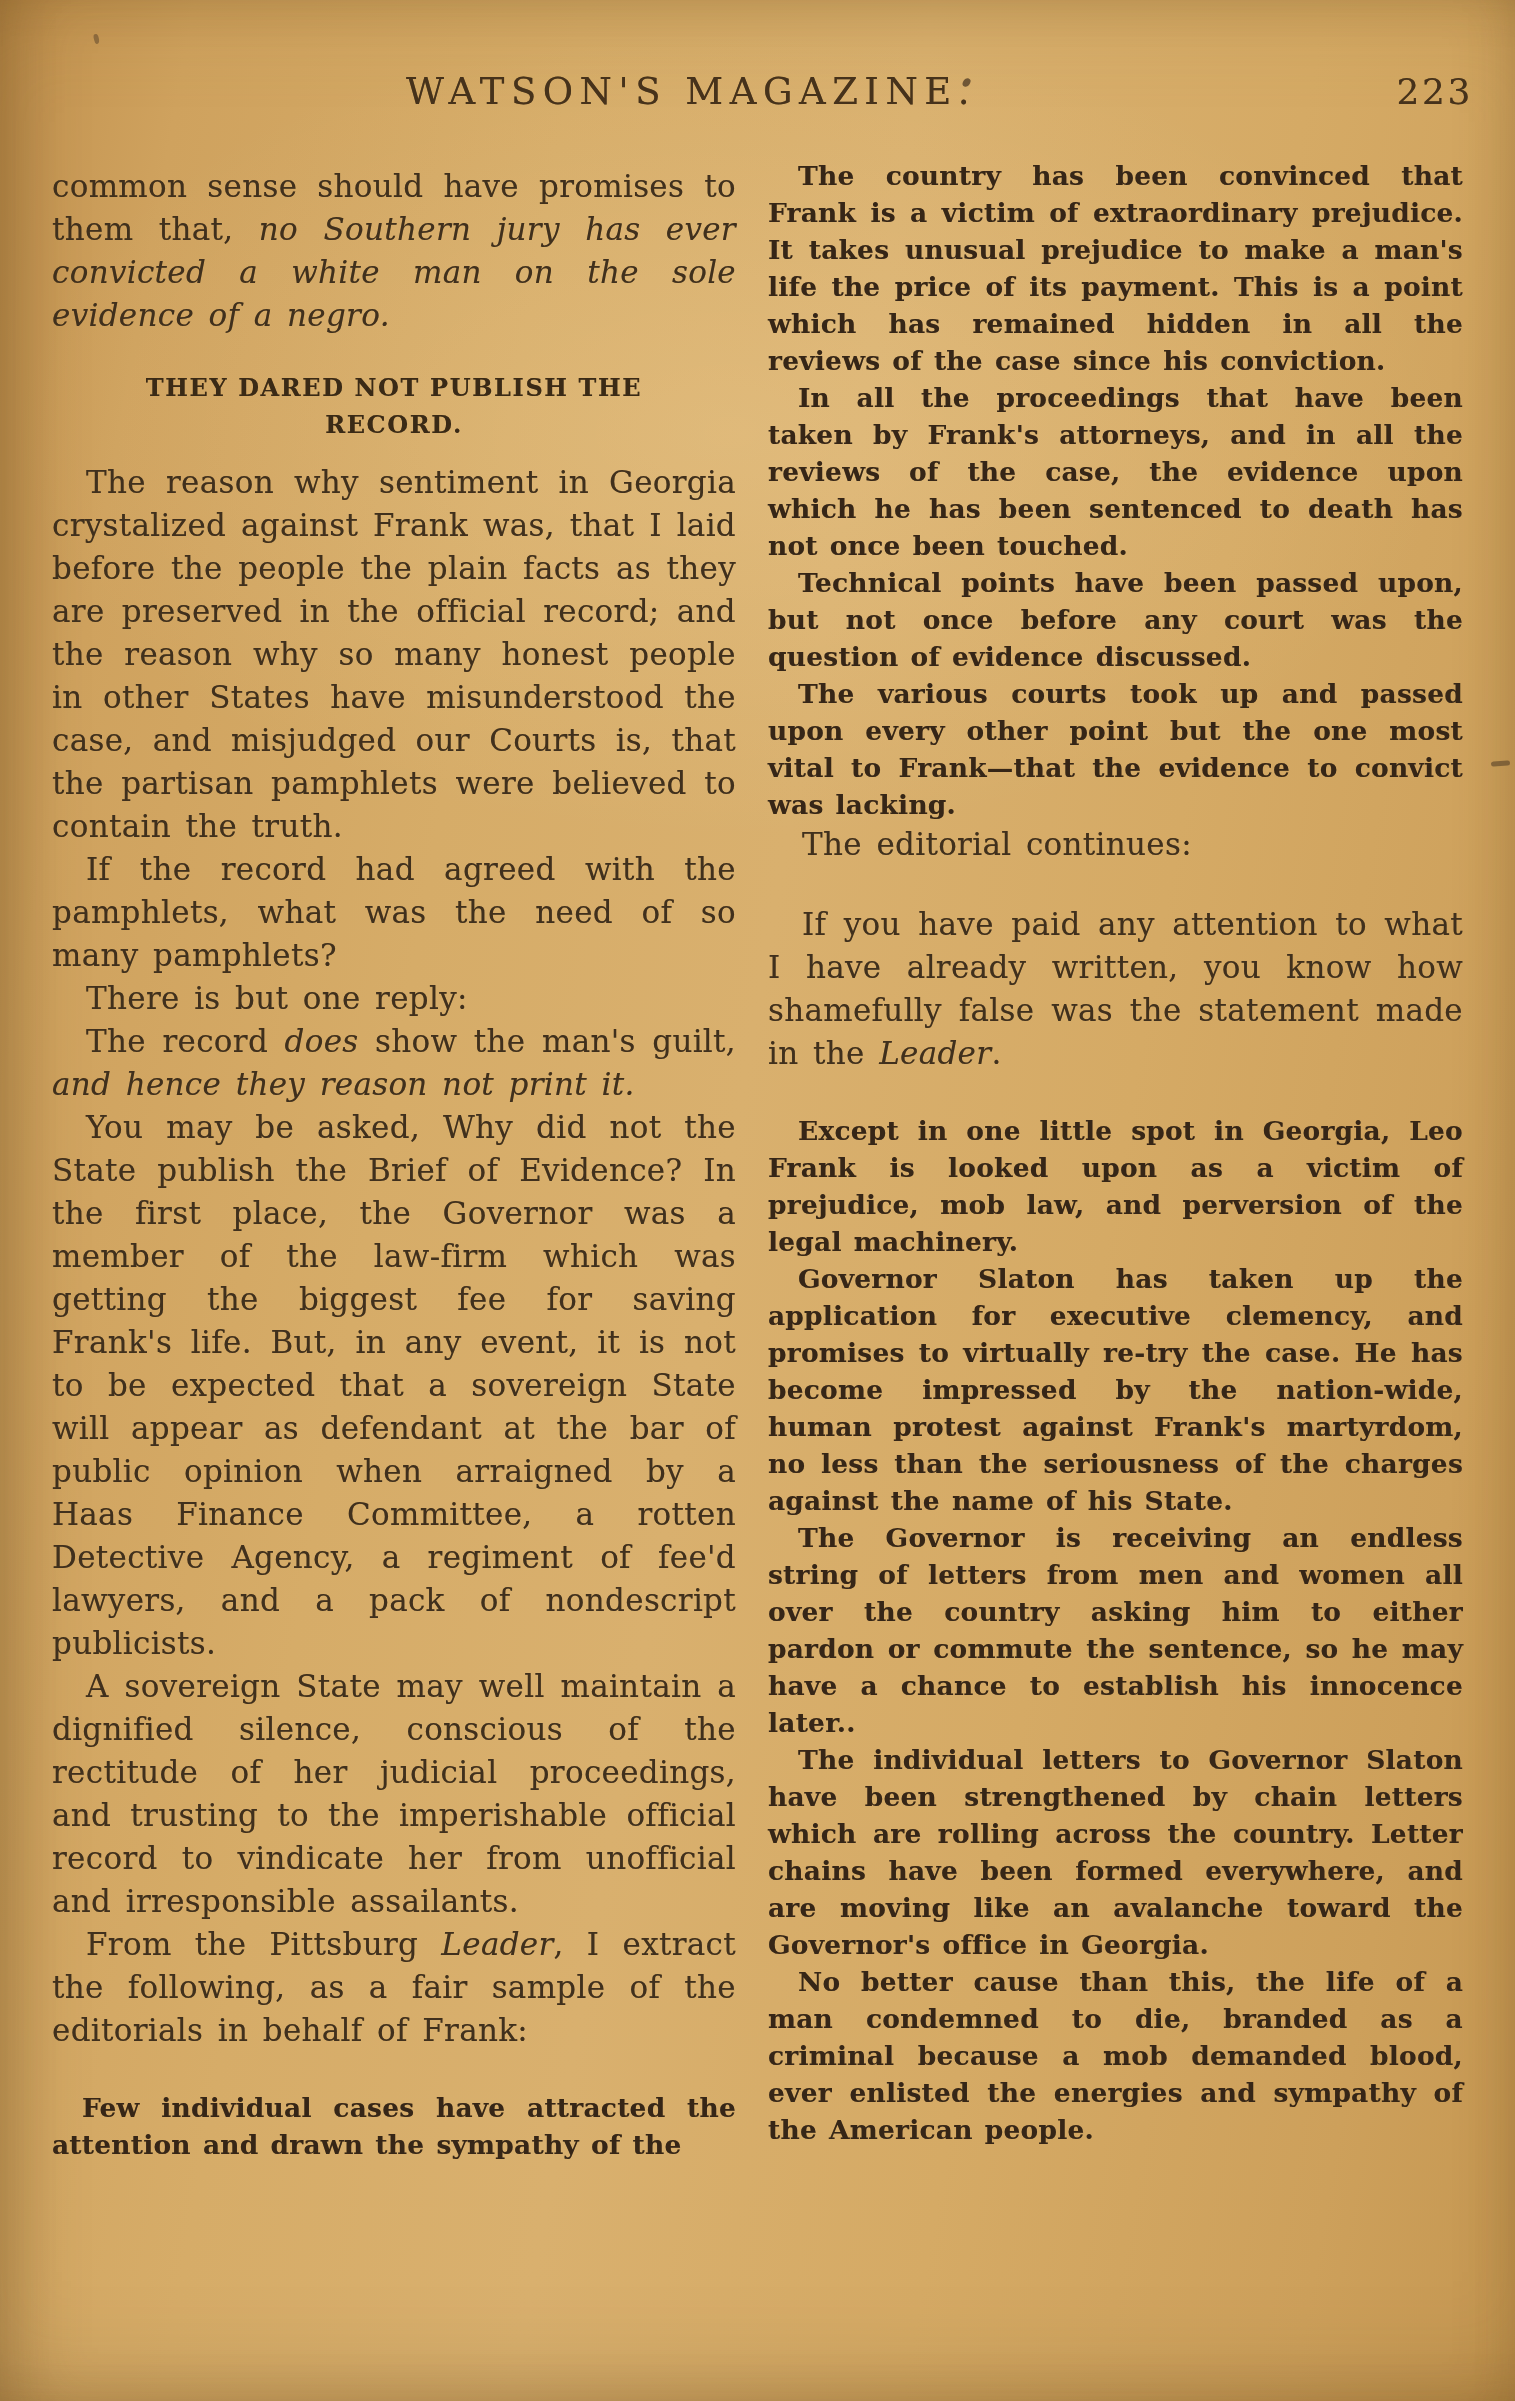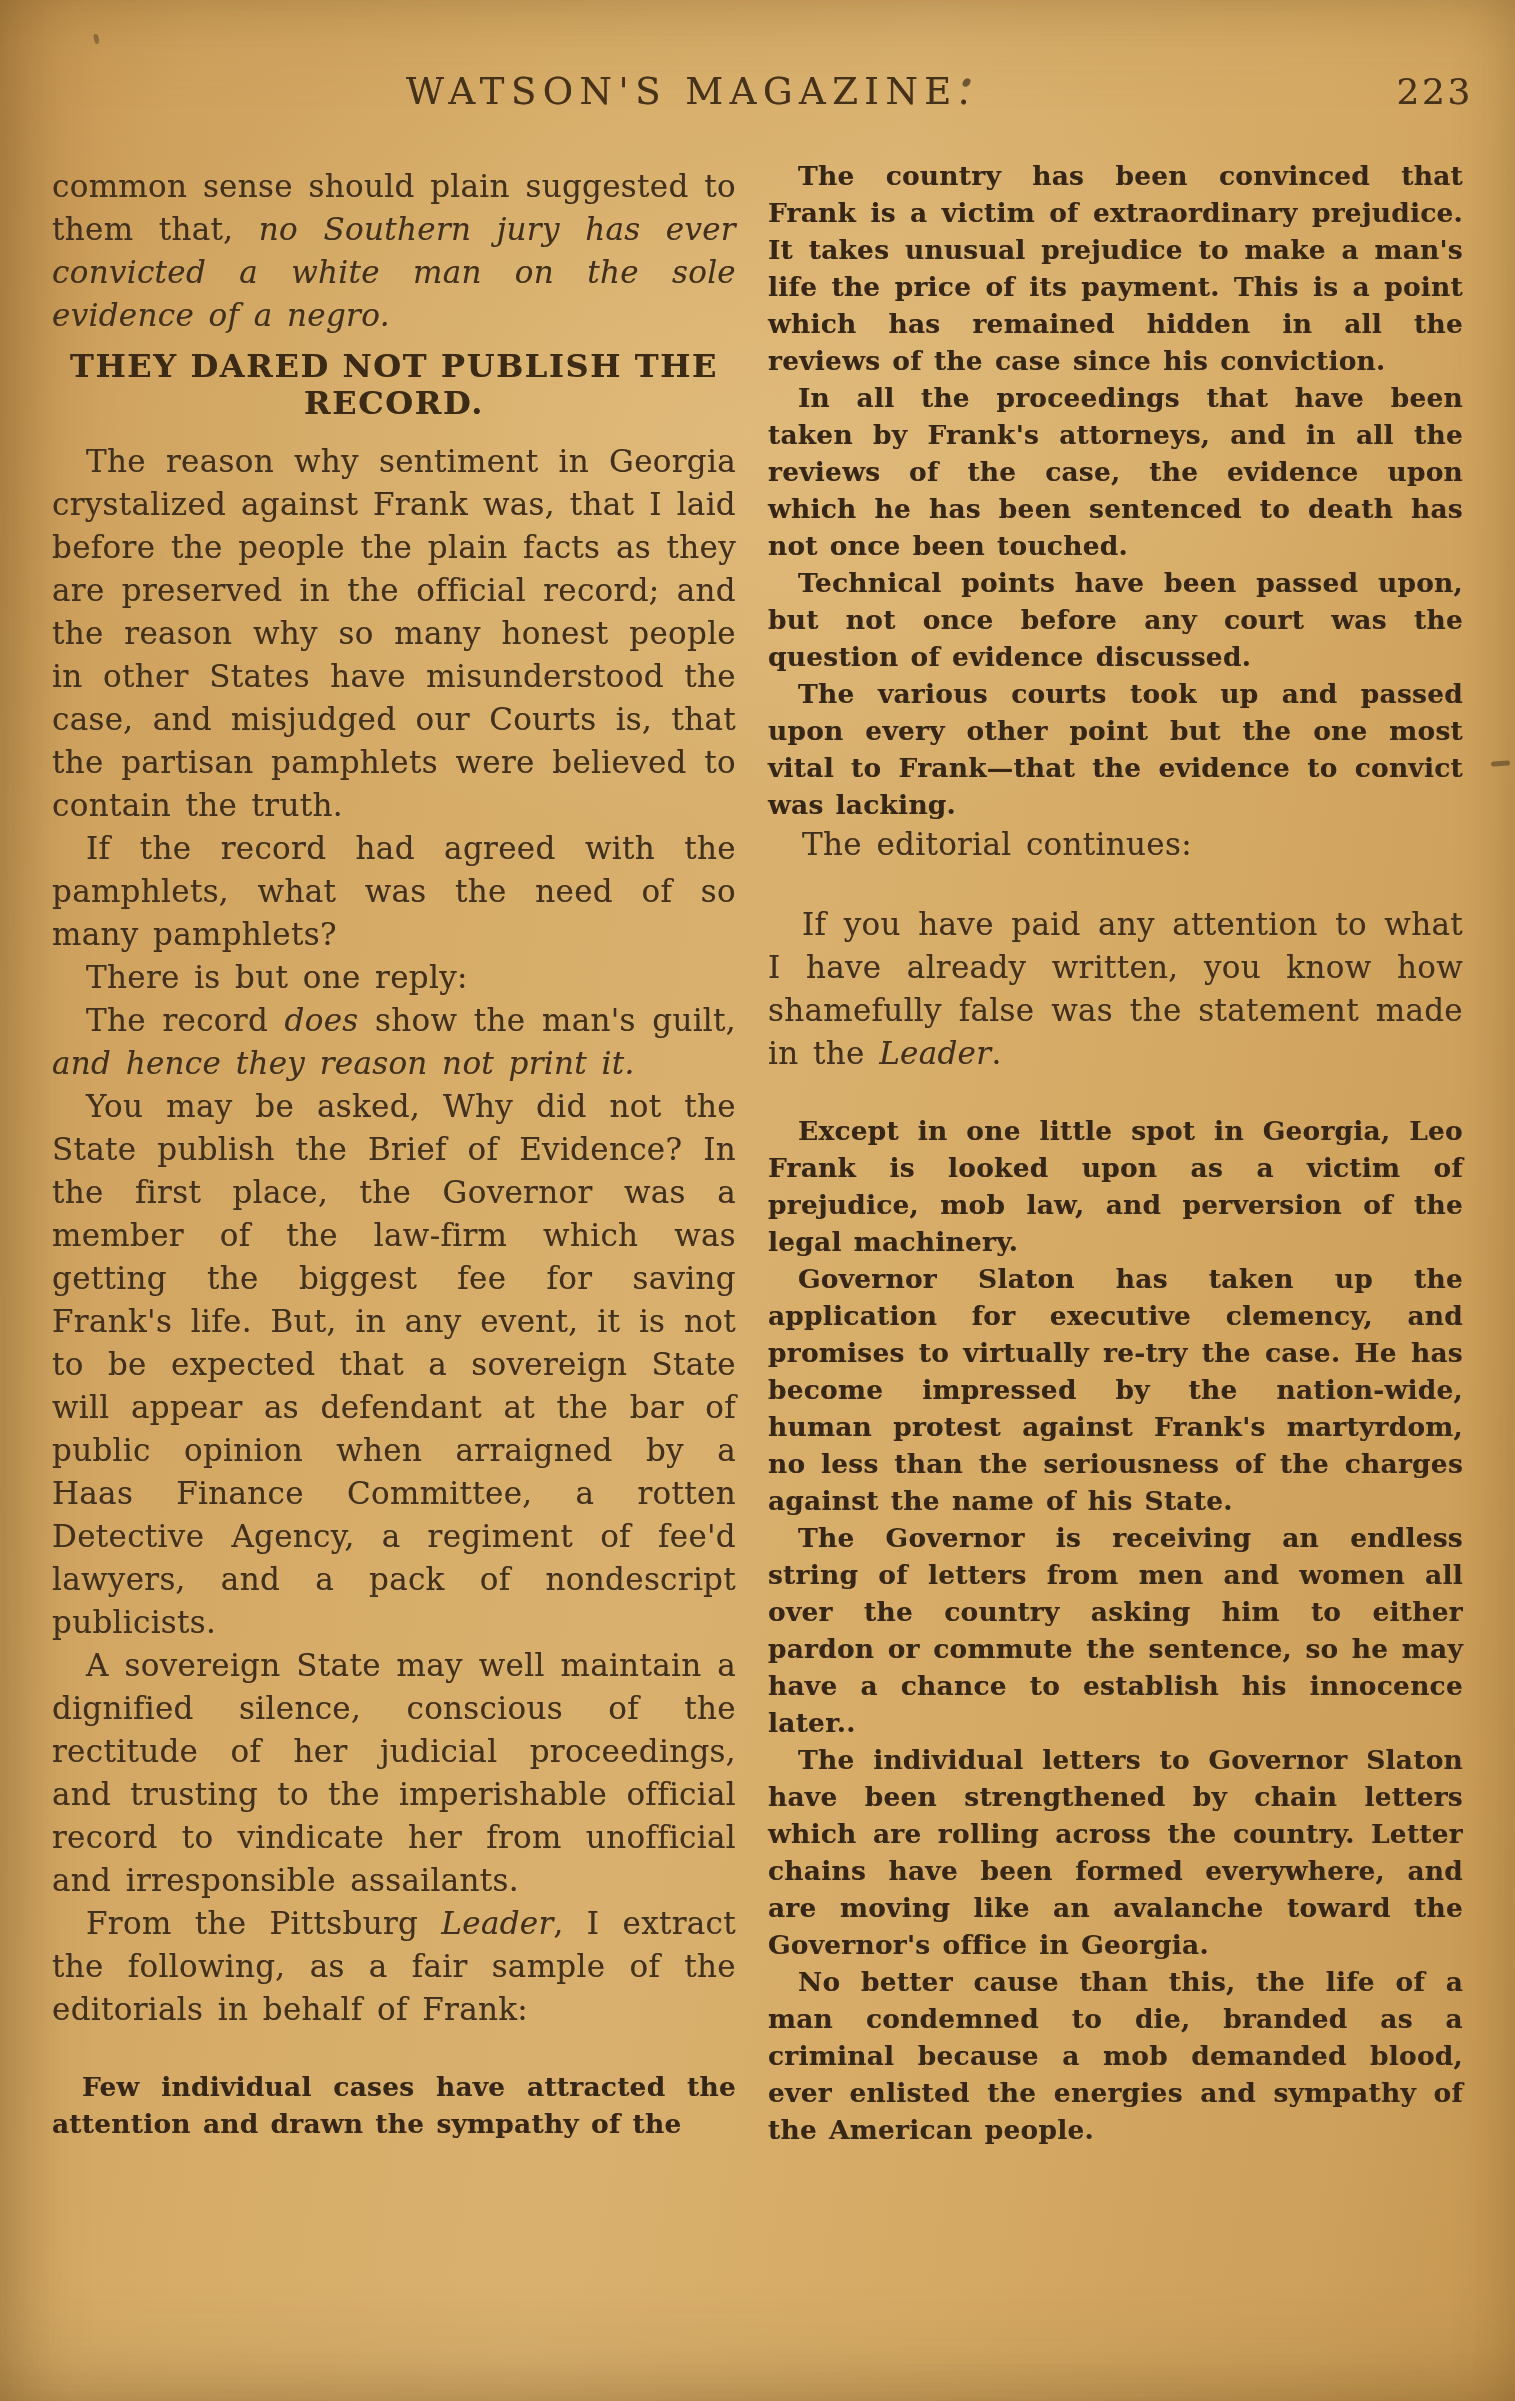--- a/index.html
+++ b/index.html
@@ -50,43 +50,43 @@
   .quote-para{
     font-size:26.5px;line-height:37px;
     font-weight:bold;
     word-spacing:.10em;letter-spacing:0.2px;
     color:#362617;
     text-shadow:0 0 0.6px rgba(50,34,14,.3);
   }
   .quote-para.indent{text-indent:30px;}
   .gap-lg{margin-top:37px;}
   .section-heading{
-    font-size:32px;line-height:37px;font-weight:bold;
+    font-size:24px;line-height:37px;font-weight:bold;
     letter-spacing:1.6px;text-align:center;text-indent:0;
-    margin:11px 0 18px 0;color:#3a2a16;
+    margin:32px 0 18px 0;color:#3a2a16;
     text-shadow:0 0 0.6px rgba(50,34,12,.45);
   }
   .em{font-style:italic;}
   .ink-speck{position:absolute;background:#4c3823;border-radius:50%;}
   .speck-a{left:963px;top:78px;width:7.1px;height:9px;transform:rotate(24deg);opacity:.75;border-radius:60% 40% 55% 45%;}
   .speck-b{left:94px;top:34px;width:4.5px;height:10.3px;transform:rotate(-14deg);opacity:.45;border-radius:50% 50% 60% 40%;}
   .speck-c{left:1491px;top:761px;width:19.4px;height:4.5px;border-radius:2.6px;opacity:.55;transform:rotate(-4deg);}
 </style>
 </head>
 <body>
 
 <div class="page">
 
   <div class="header-row">
     <div class="magazine-title">WATSON'S MAGAZINE.</div>
     <div class="page-number">223</div>
   </div>
 
   <div class="column col-left">
-      <p class="para body-para"><span>common sense should plain suggested to them that, </span><span class="em">no Southern jury has ever convicted a white man on the sole evidence of a negro.</span></p>
+      <p class="para body-para"><span>common sense should have promises to them that, </span><span class="em">no Southern jury has ever convicted a white man on the sole evidence of a negro.</span></p>
       <p class="para section-heading">THEY DARED NOT PUBLISH THE<br>RECORD.</p>
       <p class="para body-para indent"><span>The reason why sentiment in Georgia crystalized against Frank was, that I laid before the people the plain facts as they are preserved in the official record; and the reason why so many honest people in other States have misunderstood the case, and misjudged our Courts is, that the partisan pamphlets were believed to contain the truth.</span></p>
       <p class="para body-para indent"><span>If the record had agreed with the pamphlets, what was the need of so many pamphlets?</span></p>
       <p class="para body-para indent"><span>There is but one reply:</span></p>
       <p class="para body-para indent"><span>The record </span><span class="em">does</span><span> show the man's guilt, </span><span class="em">and hence they reason not print it.</span></p>
       <p class="para body-para indent"><span>You may be asked, Why did not the State publish the Brief of Evidence? In the first place, the Governor was a member of the law-firm which was getting the biggest fee for saving Frank's life. But, in any event, it is not to be expected that a sovereign State will appear as defendant at the bar of public opinion when arraigned by a Haas Finance Committee, a rotten Detective Agency, a regiment of fee'd lawyers, and a pack of nondescript publicists.</span></p>
       <p class="para body-para indent"><span>A sovereign State may well maintain a dignified silence, conscious of the rectitude of her judicial proceedings, and trusting to the imperishable official record to vindicate her from unofficial and irresponsible assailants.</span></p>
       <p class="para body-para indent"><span>From the Pittsburg </span><span class="em">Leader</span><span>, I extract the following, as a fair sample of the editorials in behalf of Frank:</span></p>
       <p class="para quote-para indent gap-lg"><span>Few individual cases have attracted the attention and drawn the sympathy of the</span></p>
     </div>

